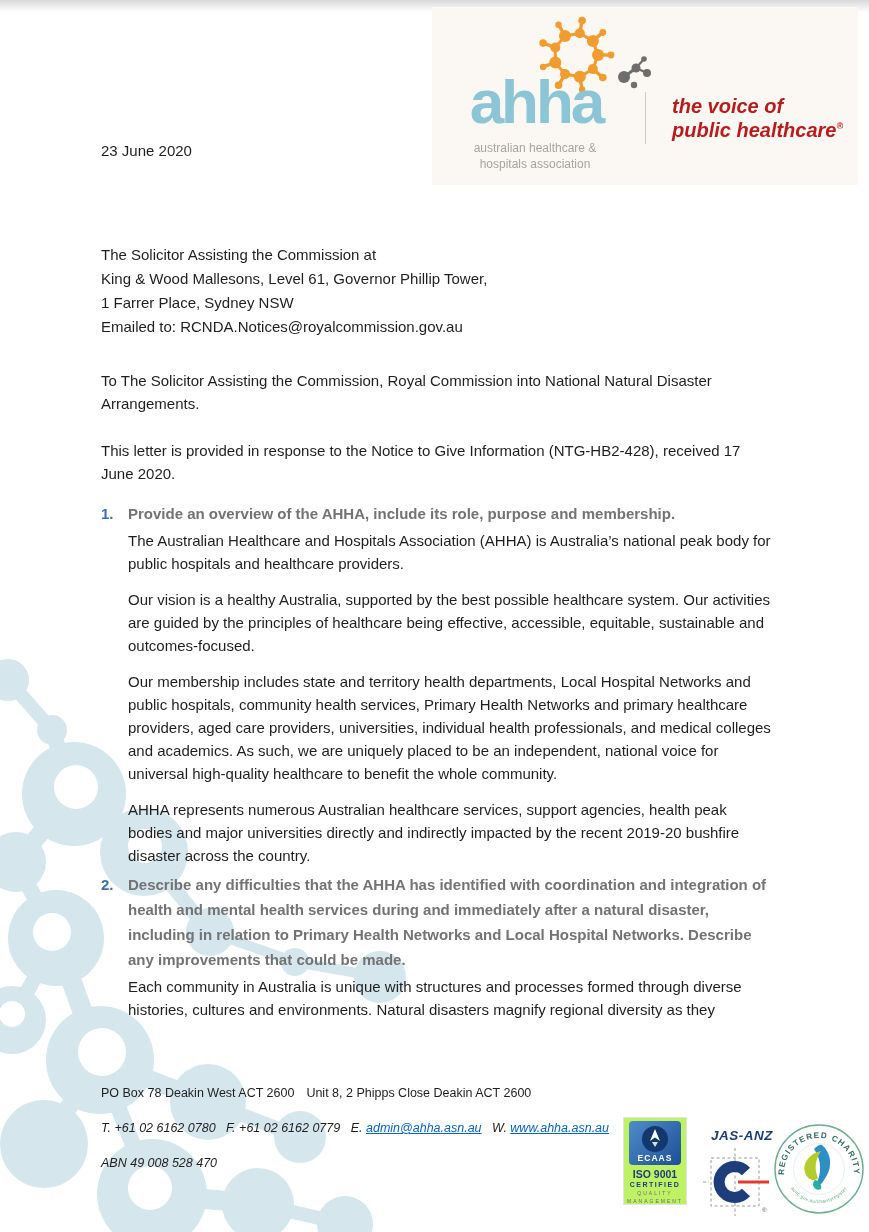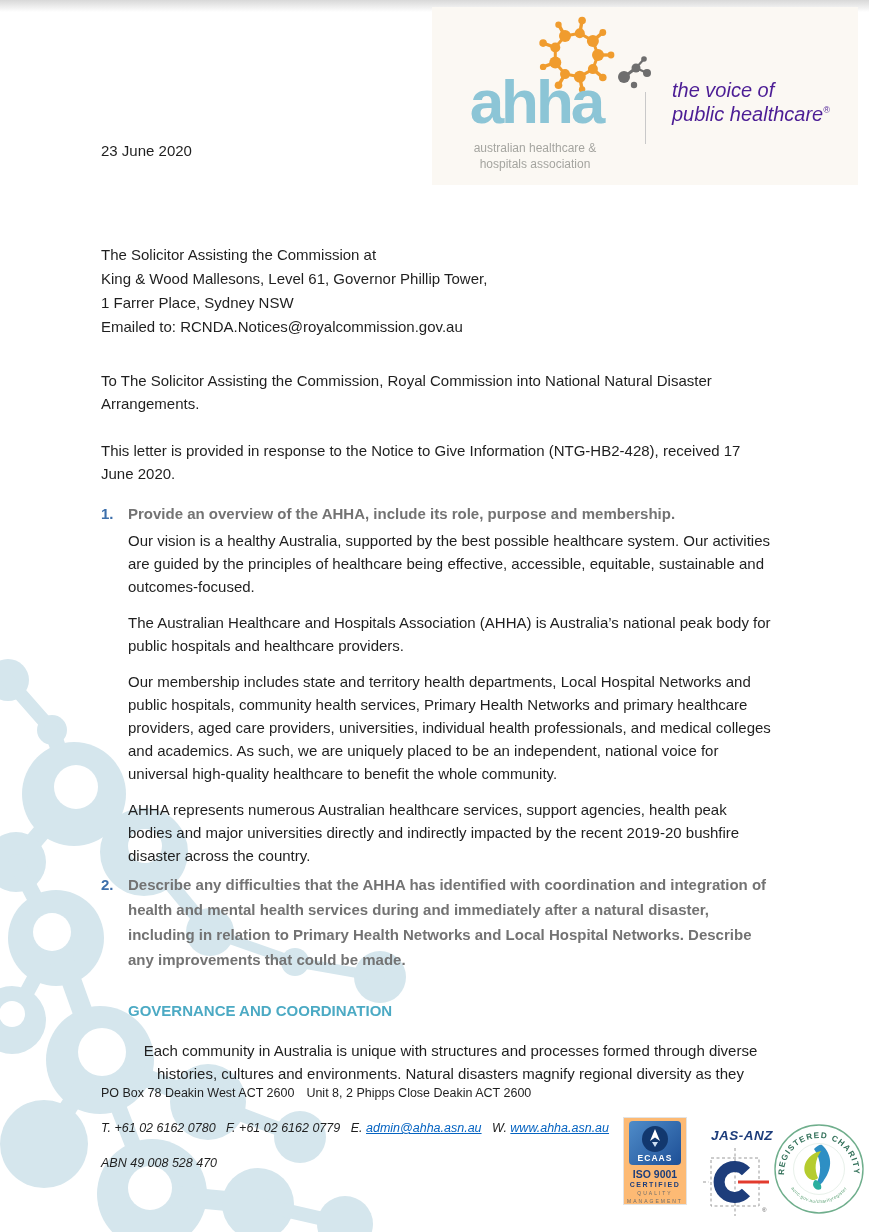--- a/index.html
+++ b/index.html
@@ -33,24 +33,24 @@
   .logo-sub {
     position: absolute; left: 0; top: 134px; width: 206px;
     text-align: center;
     font-size: 12px; color: #a5a5a0; line-height: 1.3;
   }
   .logo-divider {
     position: absolute; left: 213px; top: 85px;
     width: 1px; height: 52px; background: #c9c9c9;
   }
   .tagline {
-    position: absolute; left: 240px; top: 72px;
-    font-style: italic; font-weight: normal;
+    position: absolute; left: 240px; top: 88px;
+    font-style: italic; font-weight: bold;
     font-size: 20px; line-height: 1.18;
-    color: #4c1d95;
+    color: #b91c1c;
   }
   .tagline sup { font-size: 9px; }
   
   .watermark { position: absolute; left: 0; bottom: 0; z-index: 0; }
   
   .abs { position: absolute; z-index: 2; }
   .date-line { left: 101px; top: 142px; font-size: 15px; }
   .recipient { left: 101px; top: 243px; font-size: 15px; line-height: 24px; }
   .intro { left: 101px; top: 369px; width: 676px; font-size: 15px; line-height: 23px; }
   .intro p + p { margin-top: 24px; }
@@ -67,21 +67,21 @@
   
   .footer-text { left: 101px; top: 1086px; font-size: 12.5px; color: #1f1f1f; }
   .footer-text .fline { margin-bottom: 0; }
   .footer-text .fline + .fline { margin-top: 21px; font-style: italic; }
   .addr-gap { display: inline-block; width: 12px; }
   .seg-gap { display: inline-block; width: 7px; }
   .flink { color: #0563c1; text-decoration: underline; cursor: pointer; }
   .badges { left: 623px; top: 1115px; width: 246px; height: 110px; }
   .ecaas-card {
     position: absolute; left: 0; top: 2px; width: 64px; height: 88px;
-    background: #fdba74; border: 1px solid #e3e3e3;
+    background: #bef264; border: 1px solid #e3e3e3;
     text-align: center;
   }
   .ecaas-blue {
     position: relative; margin: 3px auto 0; width: 52px; height: 44px;
     background: linear-gradient(135deg, #4f8cc9, #1d4f96);
     border-radius: 4px;
   }
   .ecaas-name {
     position: absolute; bottom: 2px; left: 0; right: 0;
     color: #ffffff; font-size: 8.5px; font-weight: bold; letter-spacing: 1px;
@@ -221,34 +221,33 @@
   <div class="abs intro">
     <p>To The Solicitor Assisting the Commission, Royal Commission into National Natural Disaster Arrangements.</p>
     <p>This letter is provided in response to the Notice to Give Information (NTG-HB2-428), received 17 June 2020.</p>
   </div>
 
   <div class="abs sec1">
     <div class="item">
       <div class="item-num">1.</div>
       <div class="item-body">
         <div class="item-heading">Provide an overview of the AHHA, include its role, purpose and membership.</div>
+        <p class="body-p">The Australian Healthcare and Hospitals Association (AHHA) is Australia’s national peak body for public hospitals and healthcare providers.</p>
         <p class="body-p">Our vision is a healthy Australia, supported by the best possible healthcare system. Our activities are guided by the principles of healthcare being effective, accessible, equitable, sustainable and outcomes-focused.</p>
-        <p class="body-p">The Australian Healthcare and Hospitals Association (AHHA) is Australia’s national peak body for public hospitals and healthcare providers.</p>
         <p class="body-p">Our membership includes state and territory health departments, Local Hospital Networks and public hospitals, community health services, Primary Health Networks and primary healthcare providers, aged care providers, universities, individual health professionals, and medical colleges and academics. As such, we are uniquely placed to be an independent, national voice for universal high-quality healthcare to benefit the whole community.</p>
         <p class="body-p">AHHA represents numerous Australian healthcare services, support agencies, health peak bodies and major universities directly and indirectly impacted by the recent 2019-20 bushfire disaster across the country.</p>
       </div>
     </div>
   </div>
 
   <div class="abs sec2">
     <div class="item">
       <div class="item-num">2.</div>
       <div class="item-body">
         <div class="item-heading">Describe any difficulties that the AHHA has identified with coordination and integration of health and mental health services during and immediately after a natural disaster, including in relation to Primary Health Networks and Local Hospital Networks. Describe any improvements that could be made.</div>
-        <div class="sub-heading">GOVERNANCE AND COORDINATION</div>
         <p class="body-p">Each community in Australia is unique with structures and processes formed through diverse histories, cultures and environments. Natural disasters magnify regional diversity as they</p>
       </div>
     </div>
   </div>
 
   <div class="abs footer-text">
     <div class="fline">
       <span>PO Box 78 Deakin West ACT 2600</span><span class="addr-gap"></span><span>Unit 8, 2 Phipps Close Deakin ACT 2600</span>
     </div>
     <div class="fline">

